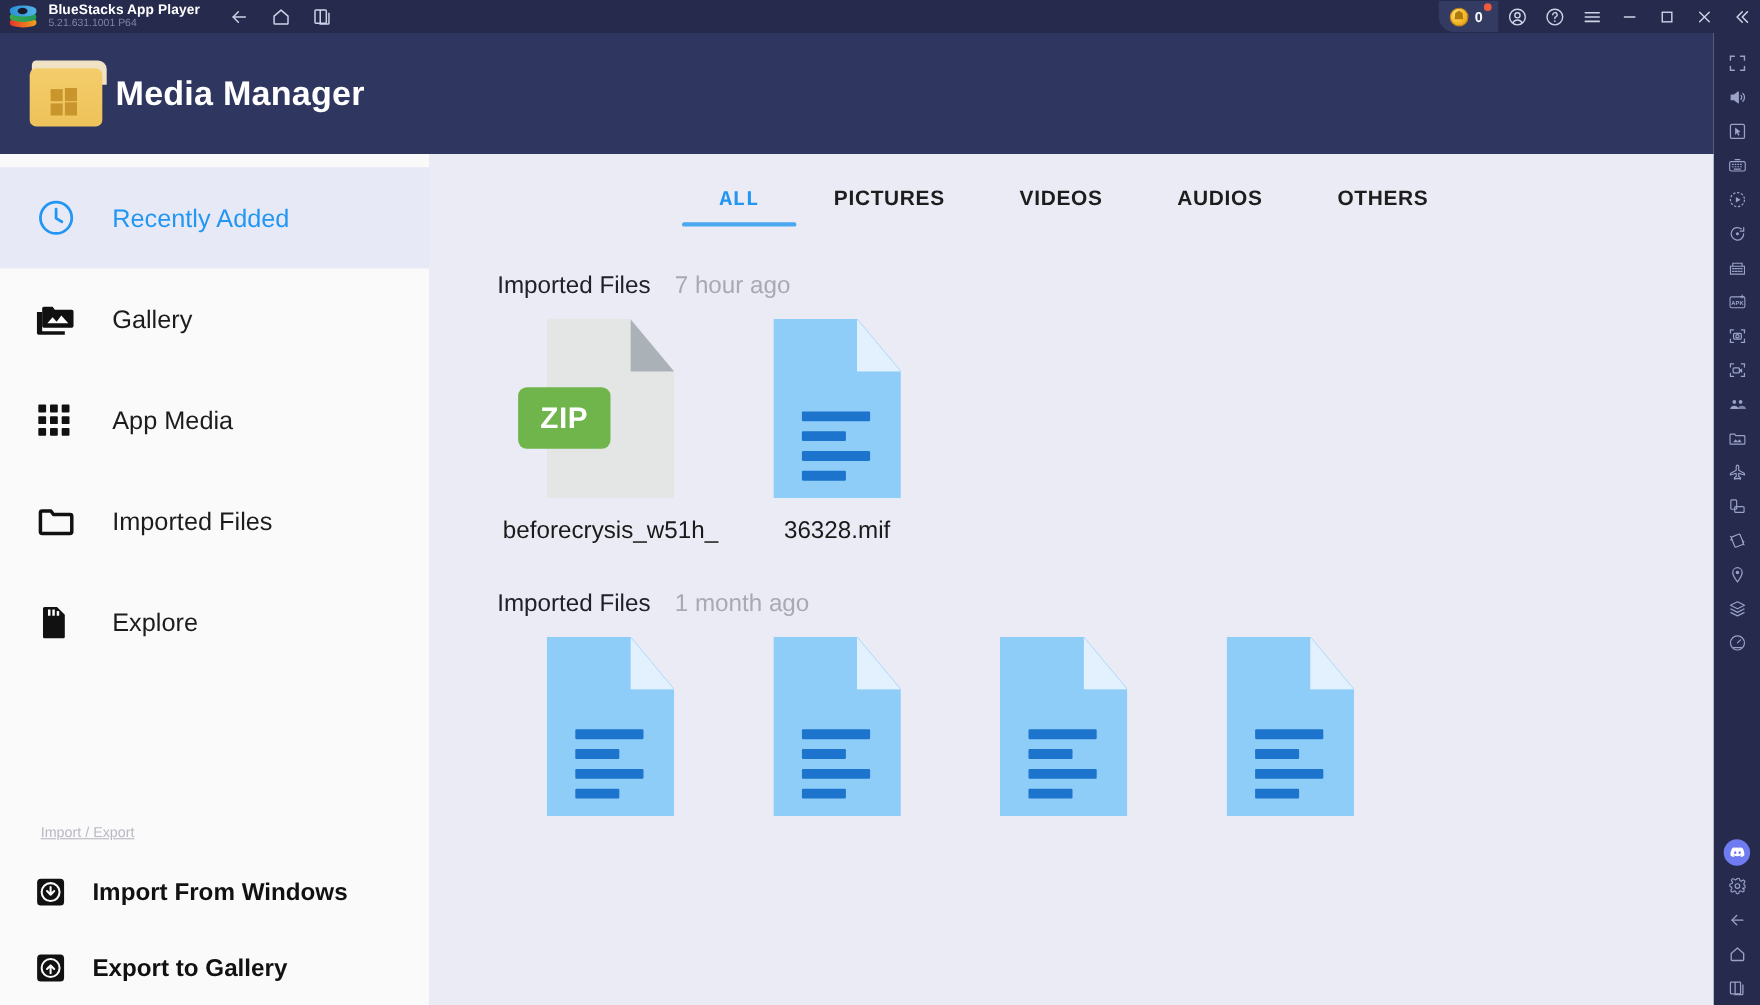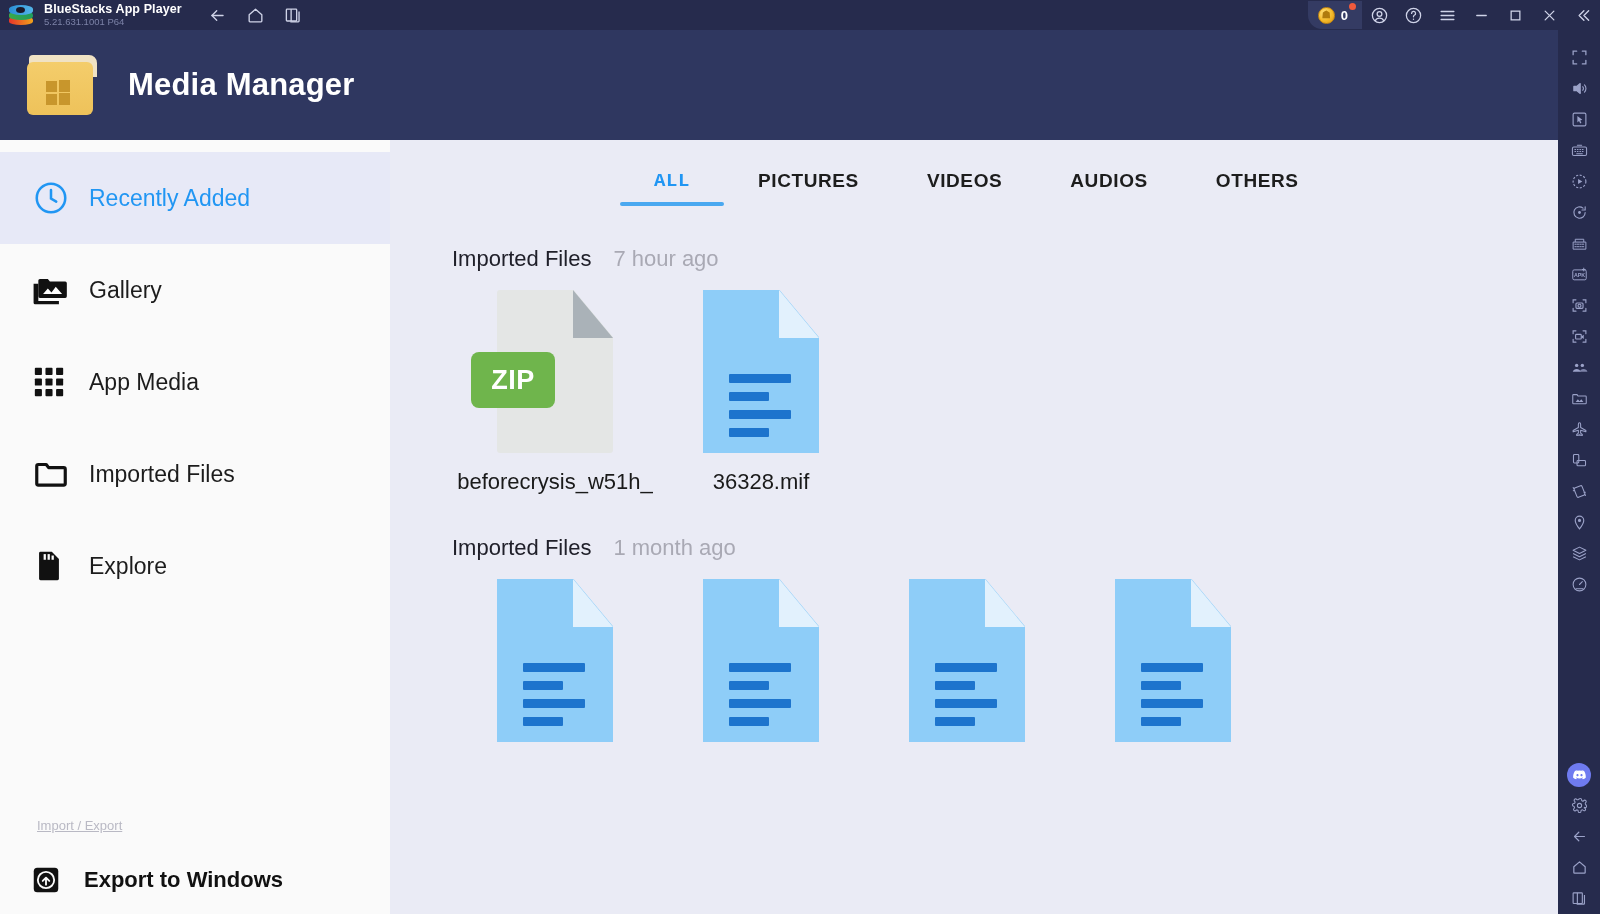--- a/index.html
+++ b/index.html
@@ -64,36 +64,36 @@
     background: linear-gradient(180deg,#f4cd6b 0%, #eec25a 100%); border-radius: 6px;
   }
   .win-logo { position: absolute; left: 19px; top: 25px; width: 26px; height: 26px; }
   .win-logo i {
     position: absolute; display: block; background: #c8962c; width: 11px; height: 11px;
   }
   .win-logo i:nth-child(1) { left: 0; top: 1px; }
   .win-logo i:nth-child(2) { left: 13px; top: 0; height: 12px; }
   .win-logo i:nth-child(3) { left: 0; top: 14px; }
   .win-logo i:nth-child(4) { left: 13px; top: 13px; height: 12px; }
-  .mm-title { color: #fff; font-size: 31px; font-weight: bold; margin-left: 35px; letter-spacing: .2px; }
+  .mm-title { color: #fff; font-size: 31px; font-weight: bold; margin-left: 12px; letter-spacing: .2px; }
 
   
   .lower { flex: 1; display: flex; min-height: 0; }
 
   
   .sidebar {
     width: 390px; flex: 0 0 390px; background: #fafafa; position: relative;
     display: flex; flex-direction: column; padding-top: 12px;
   }
   .nav-item {
     display: flex; align-items: center; height: 92px; padding-left: 32px; cursor: pointer;
   }
   .nav-item.active { background: #e7e9f7; }
   .nav-ico { width: 46px; flex: 0 0 46px; display: flex; align-items: center; justify-content: flex-start; }
-  .nav-label { font-size: 23px; color: #1c1c1c; margin-left: 11px; }
+  .nav-label { font-size: 23px; color: #1c1c1c; margin-left: 24px; }
   .nav-item.active .nav-label { color: #2196f3; }
 
   .sb-spacer { flex: 1; }
   .sec-label { color: #b9b9c4; font-size: 13px; padding-left: 37px; padding-bottom: 12px; text-decoration: underline; }
   .io-item { display: flex; align-items: center; height: 69px; padding-left: 32px; cursor: pointer; }
   .io-ico { width: 34px; flex: 0 0 34px; display: flex; align-items: center; }
   .io-label { font-size: 22px; color: #111; font-weight: bold; margin-left: 18px; }
 
   
   .content { flex: 1; background: #eaebf5; min-width: 0; position: relative; overflow: hidden; }
@@ -329,30 +329,40 @@
                   <rect x="13.8" y="4.6" width="1.6" height="3" fill="#fafafa"></rect>
                 </svg>
             </div>
             <div class="nav-label">Explore</div>
           </div>
 
           <div class="sb-spacer"></div>
 
           <div class="sec-label">Import / Export</div>
 
+          <div class="io-item">
+            <div class="io-ico">
+              <svg width="28" height="28" viewBox="0 0 24 24" fill="#111">
+                  <rect x="1.5" y="1.5" width="21" height="21" rx="3"></rect>
+                  <circle cx="12" cy="12" r="7" fill="none" stroke="#fafafa" stroke-width="1.6"></circle>
+                  <path d="M12 8v6M9.2 11.2L12 14l2.8-2.8" fill="none" stroke="#fafafa" stroke-width="1.6" stroke-linecap="round" stroke-linejoin="round"></path>
+                </svg>
+            </div>
+            <div class="io-label">Import From Windows</div>
+          </div>
 
           <div class="io-item">
             <div class="io-ico">
               <svg width="28" height="28" viewBox="0 0 24 24" fill="#111">
                   <rect x="1.5" y="1.5" width="21" height="21" rx="3"></rect>
                   <circle cx="12" cy="12" r="7" fill="none" stroke="#fafafa" stroke-width="1.6"></circle>
                   <path d="M12 16v-6M9.2 12.8L12 10l2.8 2.8" fill="none" stroke="#fafafa" stroke-width="1.6" stroke-linecap="round" stroke-linejoin="round"></path>
                 </svg>
             </div>
-            <div class="io-label">Export to Windows</div>
+            <div class="io-label">Export to Gallery</div>
           </div>
         </div>
 
         <div class="content">
 
           <div class="tabs">
             <div class="tab active">ALL</div>
             <div class="tab">PICTURES</div>
             <div class="tab">VIDEOS</div>
             <div class="tab">AUDIOS</div>

